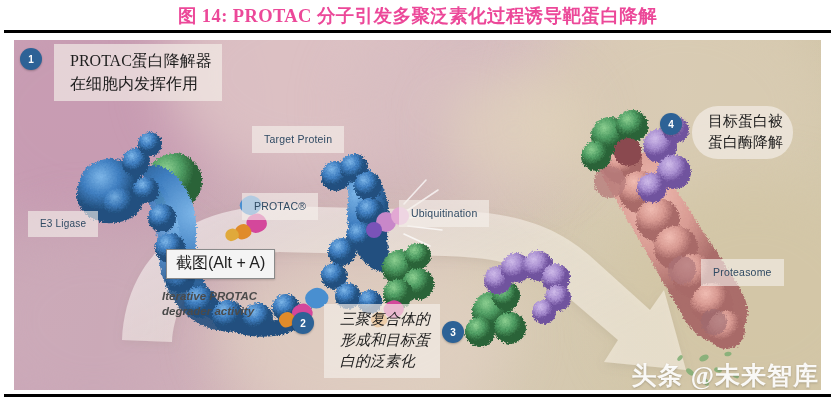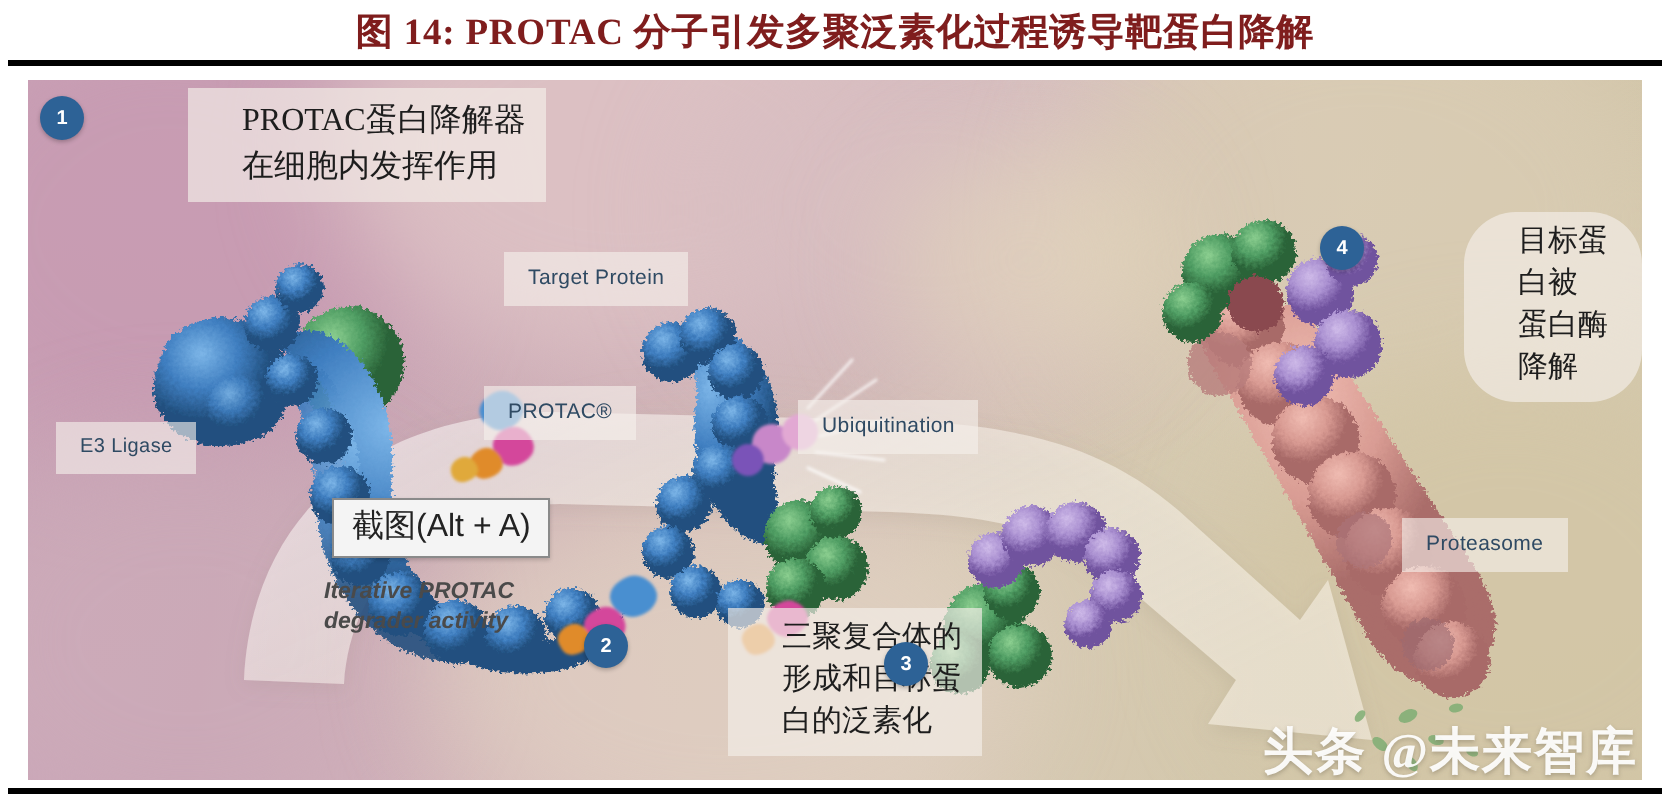--- a/index.html
+++ b/index.html
@@ -9,21 +9,21 @@
   }
   .page{position:relative;width:835px;height:402px;}
 
   
   .title-bar{
     position:absolute;left:0;top:0;width:835px;height:30px;
     display:flex;align-items:center;justify-content:center;
   }
   .title-text{
     font-family:"Liberation Serif","DejaVu Serif",serif;
-    font-size:18.5px;font-weight:bold;color:#7f1d1d;letter-spacing:.4px;
+    font-size:18.5px;font-weight:bold;color:#ec4899;letter-spacing:.4px;
     white-space:nowrap;
   }
   .rule-top{position:absolute;left:4px;top:30px;width:827px;height:3px;background:#000;}
   .rule-bottom{position:absolute;left:4px;top:394px;width:827px;height:3px;background:#000;}
 
   
   .fig{
     position:absolute;left:14px;top:40px;width:807px;height:350px;
     overflow:hidden;
     background:
@@ -69,23 +69,22 @@
     background:#2d6296;color:#fff;font-size:10px;font-weight:bold;
     display:flex;align-items:center;justify-content:center;
     box-shadow:0 1px 2px rgba(0,0,0,.25);
   }
   .cn-box{
     position:absolute;
     background:rgba(243,238,232,.68);
     color:#1d1d1d;
     font-family:"Liberation Serif","DejaVu Serif",serif;
     font-size:15px;line-height:21px;
-    padding:5px 10px 6px 27px;
+    padding:5px 10px 6px 16px;
     white-space:pre-line;
-    margin-left:40px;
   }
   .cn-box.big{font-size:16px;line-height:23px;}
 
   
   .snip{
     position:absolute;left:166px;top:249px;
     background:#f4f4f4;border:1px solid #8a8a8a;
     padding:3px 9px 4px 9px;
     font-size:16px;color:#222;white-space:nowrap;
     box-shadow:0 1px 2px rgba(0,0,0,.18);
@@ -339,21 +338,21 @@
       <div class="chip" style="left:385px;top:160px;">Ubiquitination</div>
 
       <div class="ital" style="left:148px;top:249px;">Iterative PROTAC
 degrader activity</div>
 
       <div class="badge" style="left:6px;top:8px;">1</div>
       <div class="cn-box big" style="left:40px;top:4px;">PROTAC蛋白降解器
 在细胞内发挥作用</div>
 
       <div class="badge" style="left:278px;top:272px;">2</div>
-      <div class="cn-box" style="left:310px;top:264px;">三聚复合体的
+      <div class="cn-box" style="left:310px;top:264px;font-style:italic;">三聚复合体的
 形成和目标蛋
 白的泛素化</div>
 
       <div class="badge" style="left:428px;top:281px;">3</div>
 
       <div class="badge" style="left:646px;top:73px;">4</div>
       <div class="cn-box" style="left:678px;top:66px;border-radius:26px;">目标蛋白被
 蛋白酶降解</div>
 
       <div class="wm">头条 @未来智库</div>

